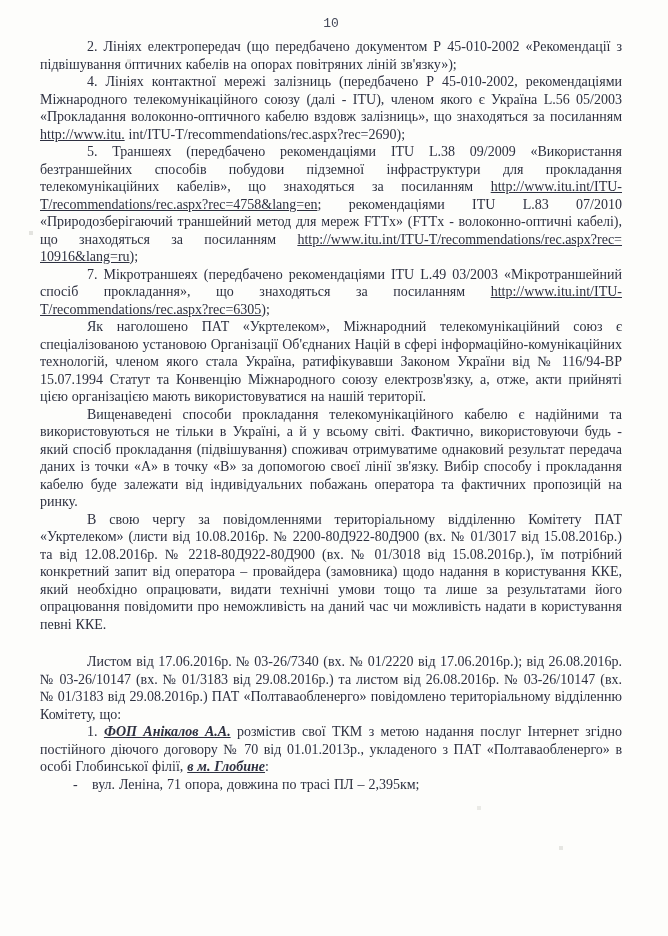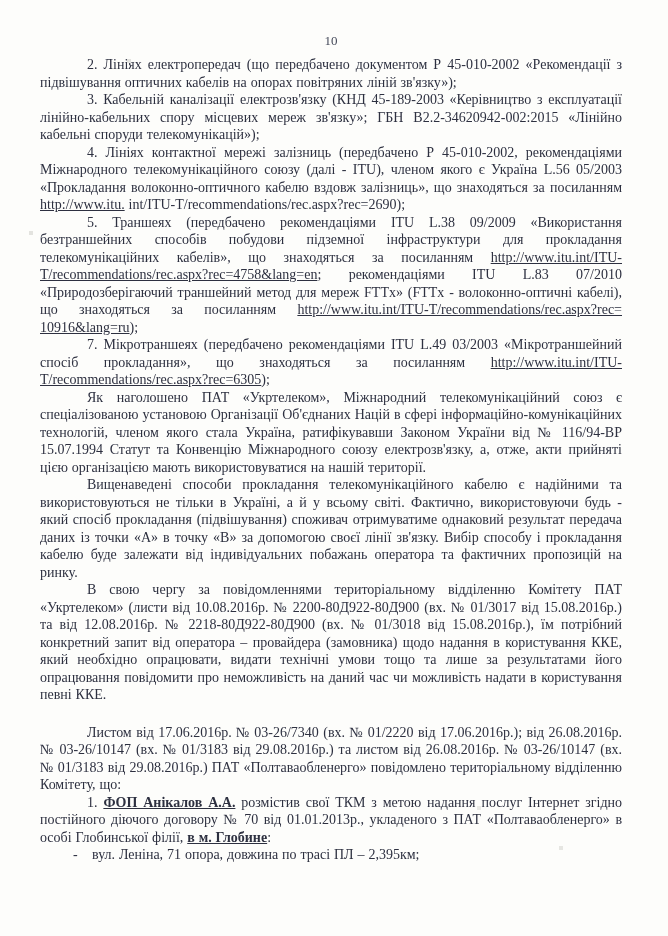--- a/index.html
+++ b/index.html
@@ -17,50 +17,50 @@
   .page::after{
     content:"";
     position:absolute; left:0; top:0; width:2px; height:2px;
     background:transparent;
     box-shadow: 128px 60px 0 1px #e3e3df, 918px 0 0 1px #e6e6e2,
                 560px 847px 0 1px #e6e6e2, 30px 232px 0 1px #e3e3df,
                 478px 807px 0 1px #eaeae6;
     pointer-events:none;
   }
   .pagenum {
-    margin:33px 46px 0 40px;
+    margin:16px 46px 0 40px;
     text-align:center;
     font-size:13px;
     color:#454a5a;
+    font-family:Liberation Mono, monospace;
   }
   .content {
     margin:7px 46px 0 40px;
     font-size:14px;
     line-height:17.5px;
     text-align:justify;
     word-spacing:0.4px;
   }
   p.para { margin:0; text-indent:47px; }
   p.para.gap { margin-top:20px; }
   .link { text-decoration:underline; cursor:pointer;margin-top:28px; }
-  .strong { font-weight:bold; text-decoration:underline; }
+  .strong { font-weight:bold; text-decoration:underline;font-style:italic; }
   .bullet {
     display:flex; margin:0; text-align:left;
     padding-left:33px;
   }
   .dash { width:19px; flex:0 0 19px; }
 </style>
 </head>
 <body>
 
 <div class="page">
   <div class="pagenum">10</div>
   <div class="content">
       <p class="para"><span>2. Лініях електропередач (що передбачено документом Р 45-010-2002 «Рекомендації з підвішування оптичних кабелів на опорах повітряних ліній зв'язку»);</span></p>
-      <p class="para"><span>3. Кабельній каналізації електрозв'язку (КНД 45-189-2003 «Керівництво з експлуатації лінійно-кабельних спору місцевих мереж зв'язку»; ГБН В2.2-34620942-002:2015 «Лінійно кабельні споруди телекомунікацій»);</span></p>
       <p class="para"><span>4. Лініях контактної мережі залізниць (передбачено Р 45-010-2002, рекомендаціями Міжнародного телекомунікаційного союзу (далі - ITU), членом якого є Україна L.56 05/2003 «Прокладання волоконно-оптичного кабелю вздовж залізниць», що знаходяться за посиланням </span><span class="link">http://www.itu.</span><span> int/ITU-T/recommendations/rec.aspx?rec=2690);</span></p>
       <p class="para"><span>5. Траншеях (передбачено рекомендаціями ITU L.38 09/2009 «Використання безтраншейних способів побудови підземної інфраструктури для прокладання телекомунікаційних кабелів», що знаходяться за посиланням </span><span class="link">http://www.itu.int/ITU-T/recommendations/rec.aspx?rec=4758&amp;lang=en</span><span>; рекомендаціями ITU L.83 07/2010 «Природозберігаючий траншейний метод для мереж FTTx» (FTTx - волоконно-оптичні кабелі), що знаходяться за посиланням </span><span class="link">http://www.itu.int/ITU-T/recommendations/rec.aspx?rec= 10916&amp;lang=ru</span><span>);</span></p>
       <p class="para"><span>7. Мікротраншеях (передбачено рекомендаціями ITU L.49 03/2003 «Мікротраншейний спосіб прокладання», що знаходяться за посиланням </span><span class="link">http://www.itu.int/ITU-T/recommendations/rec.aspx?rec=6305</span><span>);</span></p>
       <p class="para"><span>Як наголошено ПАТ «Укртелеком», Міжнародний телекомунікаційний союз є спеціалізованою установою Організації Об'єднаних Націй в сфері інформаційно-комунікаційних технологій, членом якого стала Україна, ратифікувавши Законом України від № 116/94-ВР 15.07.1994 Статут та Конвенцію Міжнародного союзу електрозв'язку, а, отже, акти прийняті цією організацією мають використовуватися на нашій території.</span></p>
       <p class="para"><span>Вищенаведені способи прокладання телекомунікаційного кабелю є надійними та використовуються не тільки в Україні, а й у всьому світі. Фактично, використовуючи будь - який спосіб прокладання (підвішування) споживач отримуватиме однаковий результат передача даних із точки «А» в точку «В» за допомогою своєї лінії зв'язку. Вибір способу і прокладання кабелю буде залежати від індивідуальних побажань оператора та фактичних пропозицій на ринку.</span></p>
       <p class="para"><span>В свою чергу за повідомленнями територіальному відділенню Комітету ПАТ «Укртелеком» (листи від 10.08.2016р. № 2200-80Д922-80Д900 (вх. № 01/3017 від 15.08.2016р.) та від 12.08.2016р. № 2218-80Д922-80Д900 (вх. № 01/3018 від 15.08.2016р.), їм потрібний конкретний запит від оператора – провайдера (замовника) щодо надання в користування ККЕ, який необхідно опрацювати, видати технічні умови тощо та лише за результатами його опрацювання повідомити про неможливість на даний час чи можливість надати в користування певні ККЕ.</span></p>
       <p class="para gap"><span>Листом від 17.06.2016р. № 03-26/7340 (вх. № 01/2220 від 17.06.2016р.); від 26.08.2016р. № 03-26/10147 (вх. № 01/3183 від 29.08.2016р.) та листом від 26.08.2016р. № 03-26/10147 (вх. № 01/3183 від 29.08.2016р.) ПАТ «Полтаваобленерго» повідомлено територіальному відділенню Комітету, що:</span></p>
       <p class="para"><span>1. </span><span class="strong">ФОП Анікалов А.А.</span><span> розмістив свої ТКМ з метою надання послуг Інтернет згідно постійного діючого договору № 70 від 01.01.2013р., укладеного з ПАТ «Полтаваобленерго» в особі Глобинської філії, </span><span class="strong">в м. Глобине</span><span>:</span></p>
       <div class="bullet">
         <span class="dash">-</span>

